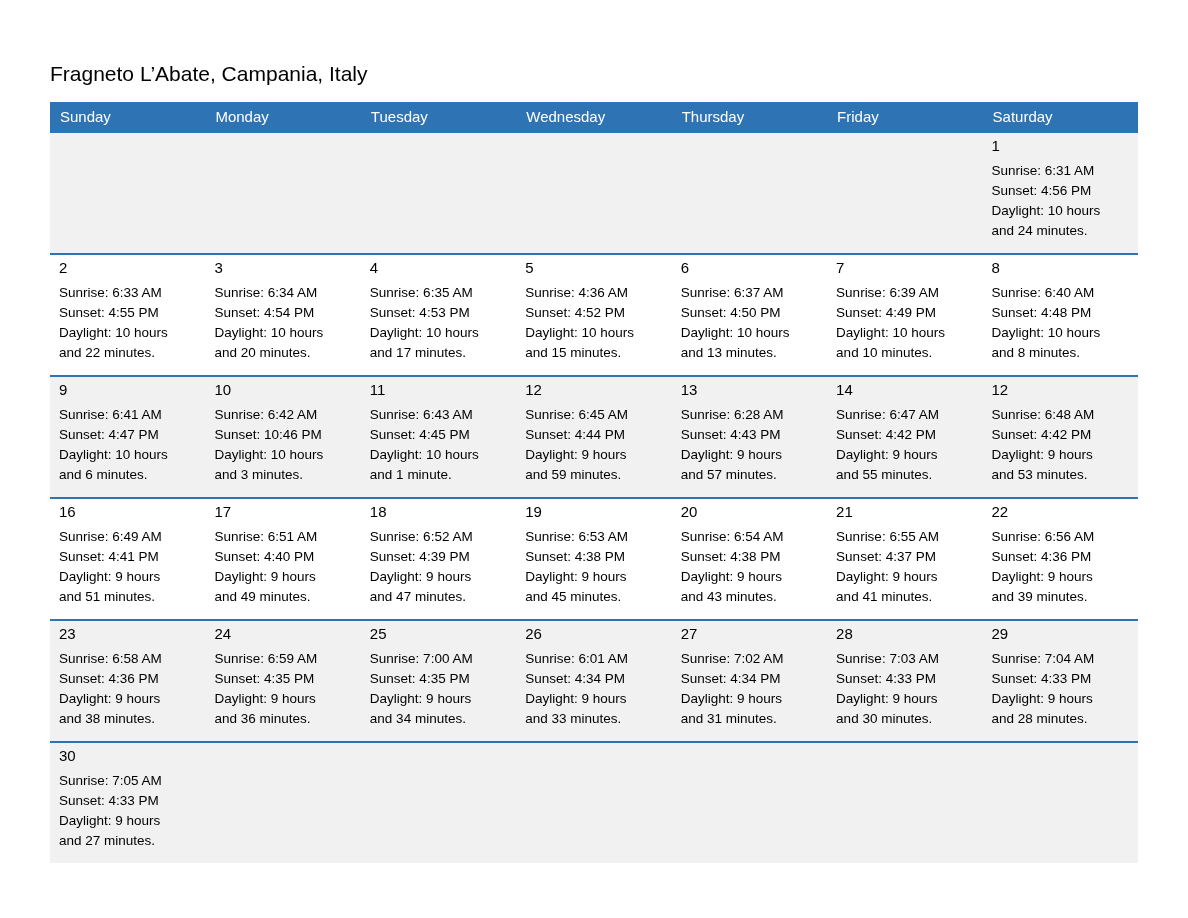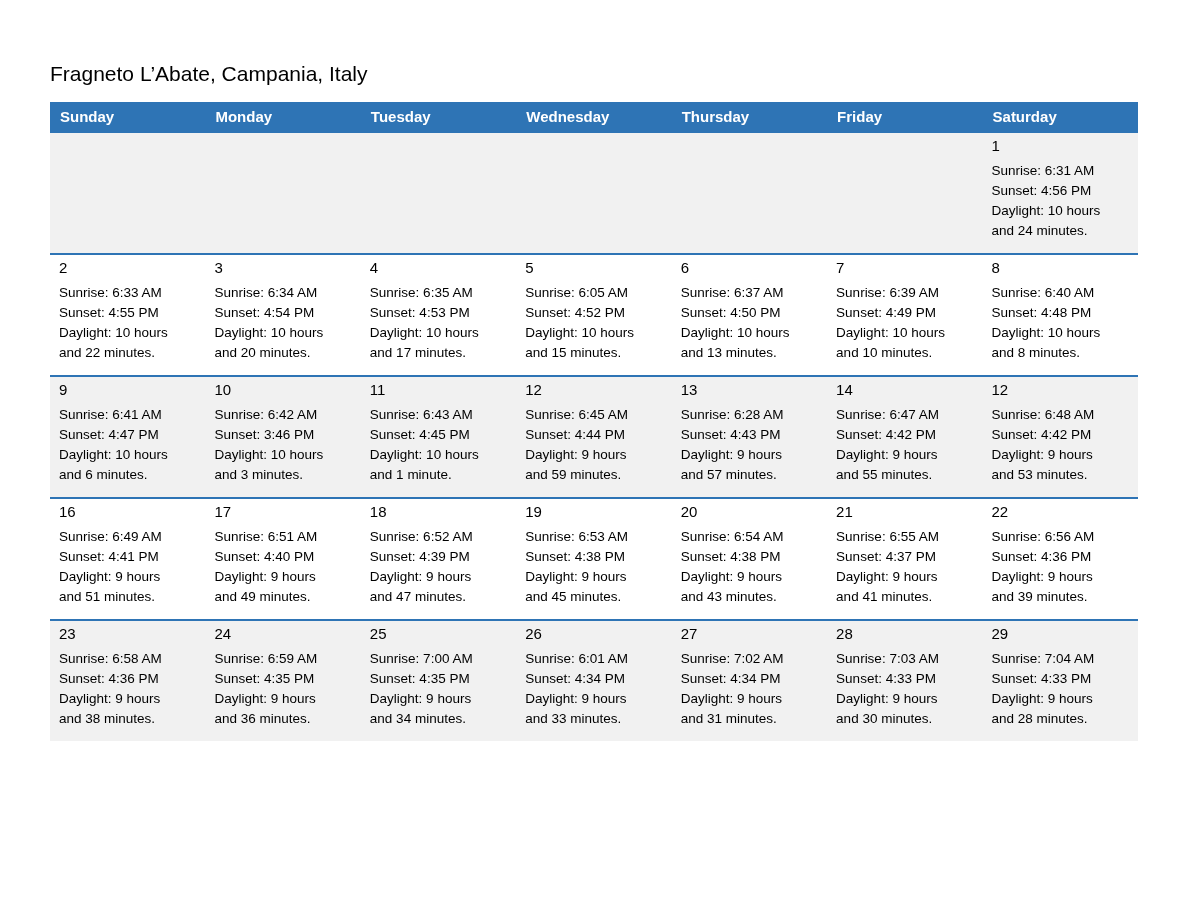--- a/index.html
+++ b/index.html
@@ -54,21 +54,21 @@
   .title { font-size: 40px; font-weight: normal; line-height: 1.1; }
   .subtitle { font-size: 21px; margin-top: 8px; text-align: center; }
   table.calendar {
     width: 100%;
     border-collapse: collapse;
     table-layout: fixed;
   }
   .calendar thead th {
     background: var(--header-bg);
     color: #ffffff;
-    font-weight: bold;
+    font-weight: normal;
     font-size: 15px;
     text-align: left;
     padding: 6px 0 8px 10px;
   }
   .calendar tbody tr.shaded { background: var(--shaded-row); }
   .calendar tbody tr + tr { border-top: 2px solid var(--separator); }
   .calendar td {
     vertical-align: top;
     padding: 4px 4px 12px 9px;
     height: 113px;
@@ -131,21 +131,21 @@
           </td>
           <td>
             <div class="day-num">4</div>
             <div class="day-line">Sunrise: 6:35 AM</div>
             <div class="day-line">Sunset: 4:53 PM</div>
             <div class="day-line">Daylight: 10 hours</div>
             <div class="day-line">and 17 minutes.</div>
           </td>
           <td>
             <div class="day-num">5</div>
-            <div class="day-line">Sunrise: 6:05 AM</div>
+            <div class="day-line">Sunrise: 4:36 AM</div>
             <div class="day-line">Sunset: 4:52 PM</div>
             <div class="day-line">Daylight: 10 hours</div>
             <div class="day-line">and 15 minutes.</div>
           </td>
           <td>
             <div class="day-num">6</div>
             <div class="day-line">Sunrise: 6:37 AM</div>
             <div class="day-line">Sunset: 4:50 PM</div>
             <div class="day-line">Daylight: 10 hours</div>
             <div class="day-line">and 13 minutes.</div>
@@ -169,21 +169,21 @@
           <td>
             <div class="day-num">9</div>
             <div class="day-line">Sunrise: 6:41 AM</div>
             <div class="day-line">Sunset: 4:47 PM</div>
             <div class="day-line">Daylight: 10 hours</div>
             <div class="day-line">and 6 minutes.</div>
           </td>
           <td>
             <div class="day-num">10</div>
             <div class="day-line">Sunrise: 6:42 AM</div>
-            <div class="day-line">Sunset: 3:46 PM</div>
+            <div class="day-line">Sunset: 10:46 PM</div>
             <div class="day-line">Daylight: 10 hours</div>
             <div class="day-line">and 3 minutes.</div>
           </td>
           <td>
             <div class="day-num">11</div>
             <div class="day-line">Sunrise: 6:43 AM</div>
             <div class="day-line">Sunset: 4:45 PM</div>
             <div class="day-line">Daylight: 10 hours</div>
             <div class="day-line">and 1 minute.</div>
           </td>
@@ -310,16 +310,31 @@
             <div class="day-line">Daylight: 9 hours</div>
             <div class="day-line">and 30 minutes.</div>
           </td>
           <td>
             <div class="day-num">29</div>
             <div class="day-line">Sunrise: 7:04 AM</div>
             <div class="day-line">Sunset: 4:33 PM</div>
             <div class="day-line">Daylight: 9 hours</div>
             <div class="day-line">and 28 minutes.</div>
           </td>
+        </tr>
+        <tr class="shaded">
+          <td>
+            <div class="day-num">30</div>
+            <div class="day-line">Sunrise: 7:05 AM</div>
+            <div class="day-line">Sunset: 4:33 PM</div>
+            <div class="day-line">Daylight: 9 hours</div>
+            <div class="day-line">and 27 minutes.</div>
+          </td>
+          <td></td>
+          <td></td>
+          <td></td>
+          <td></td>
+          <td></td>
+          <td></td>
         </tr>
       </tbody>
   </table>
 </div>
 
 </body></html>

